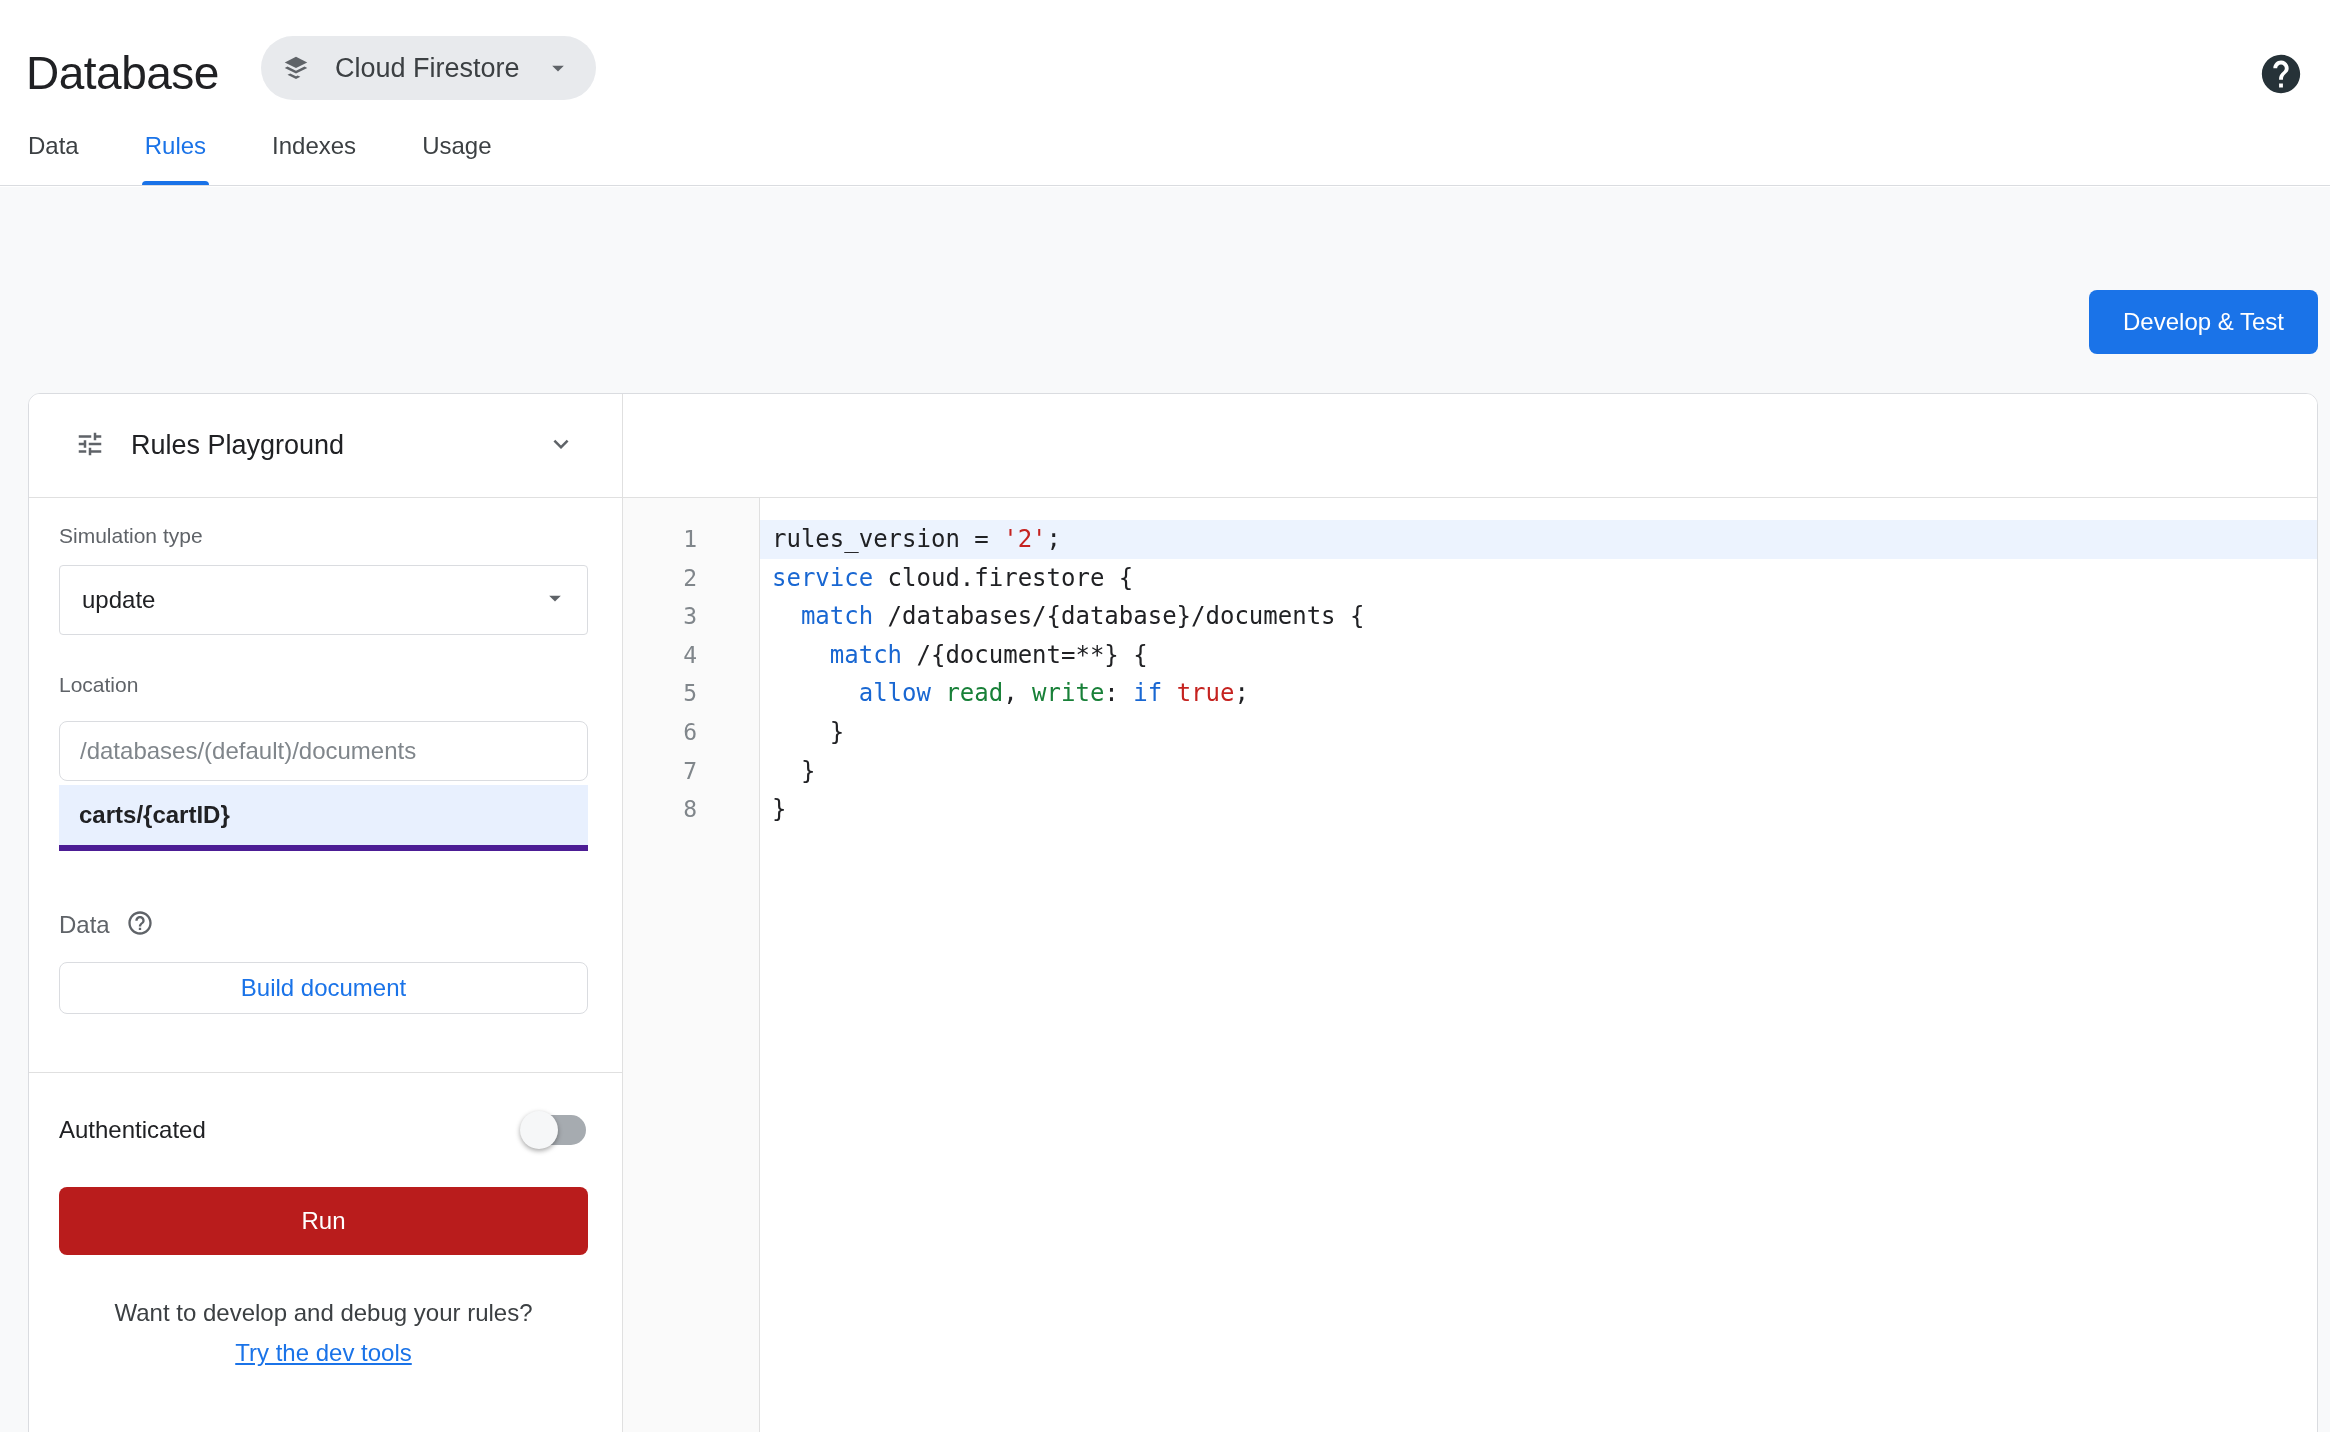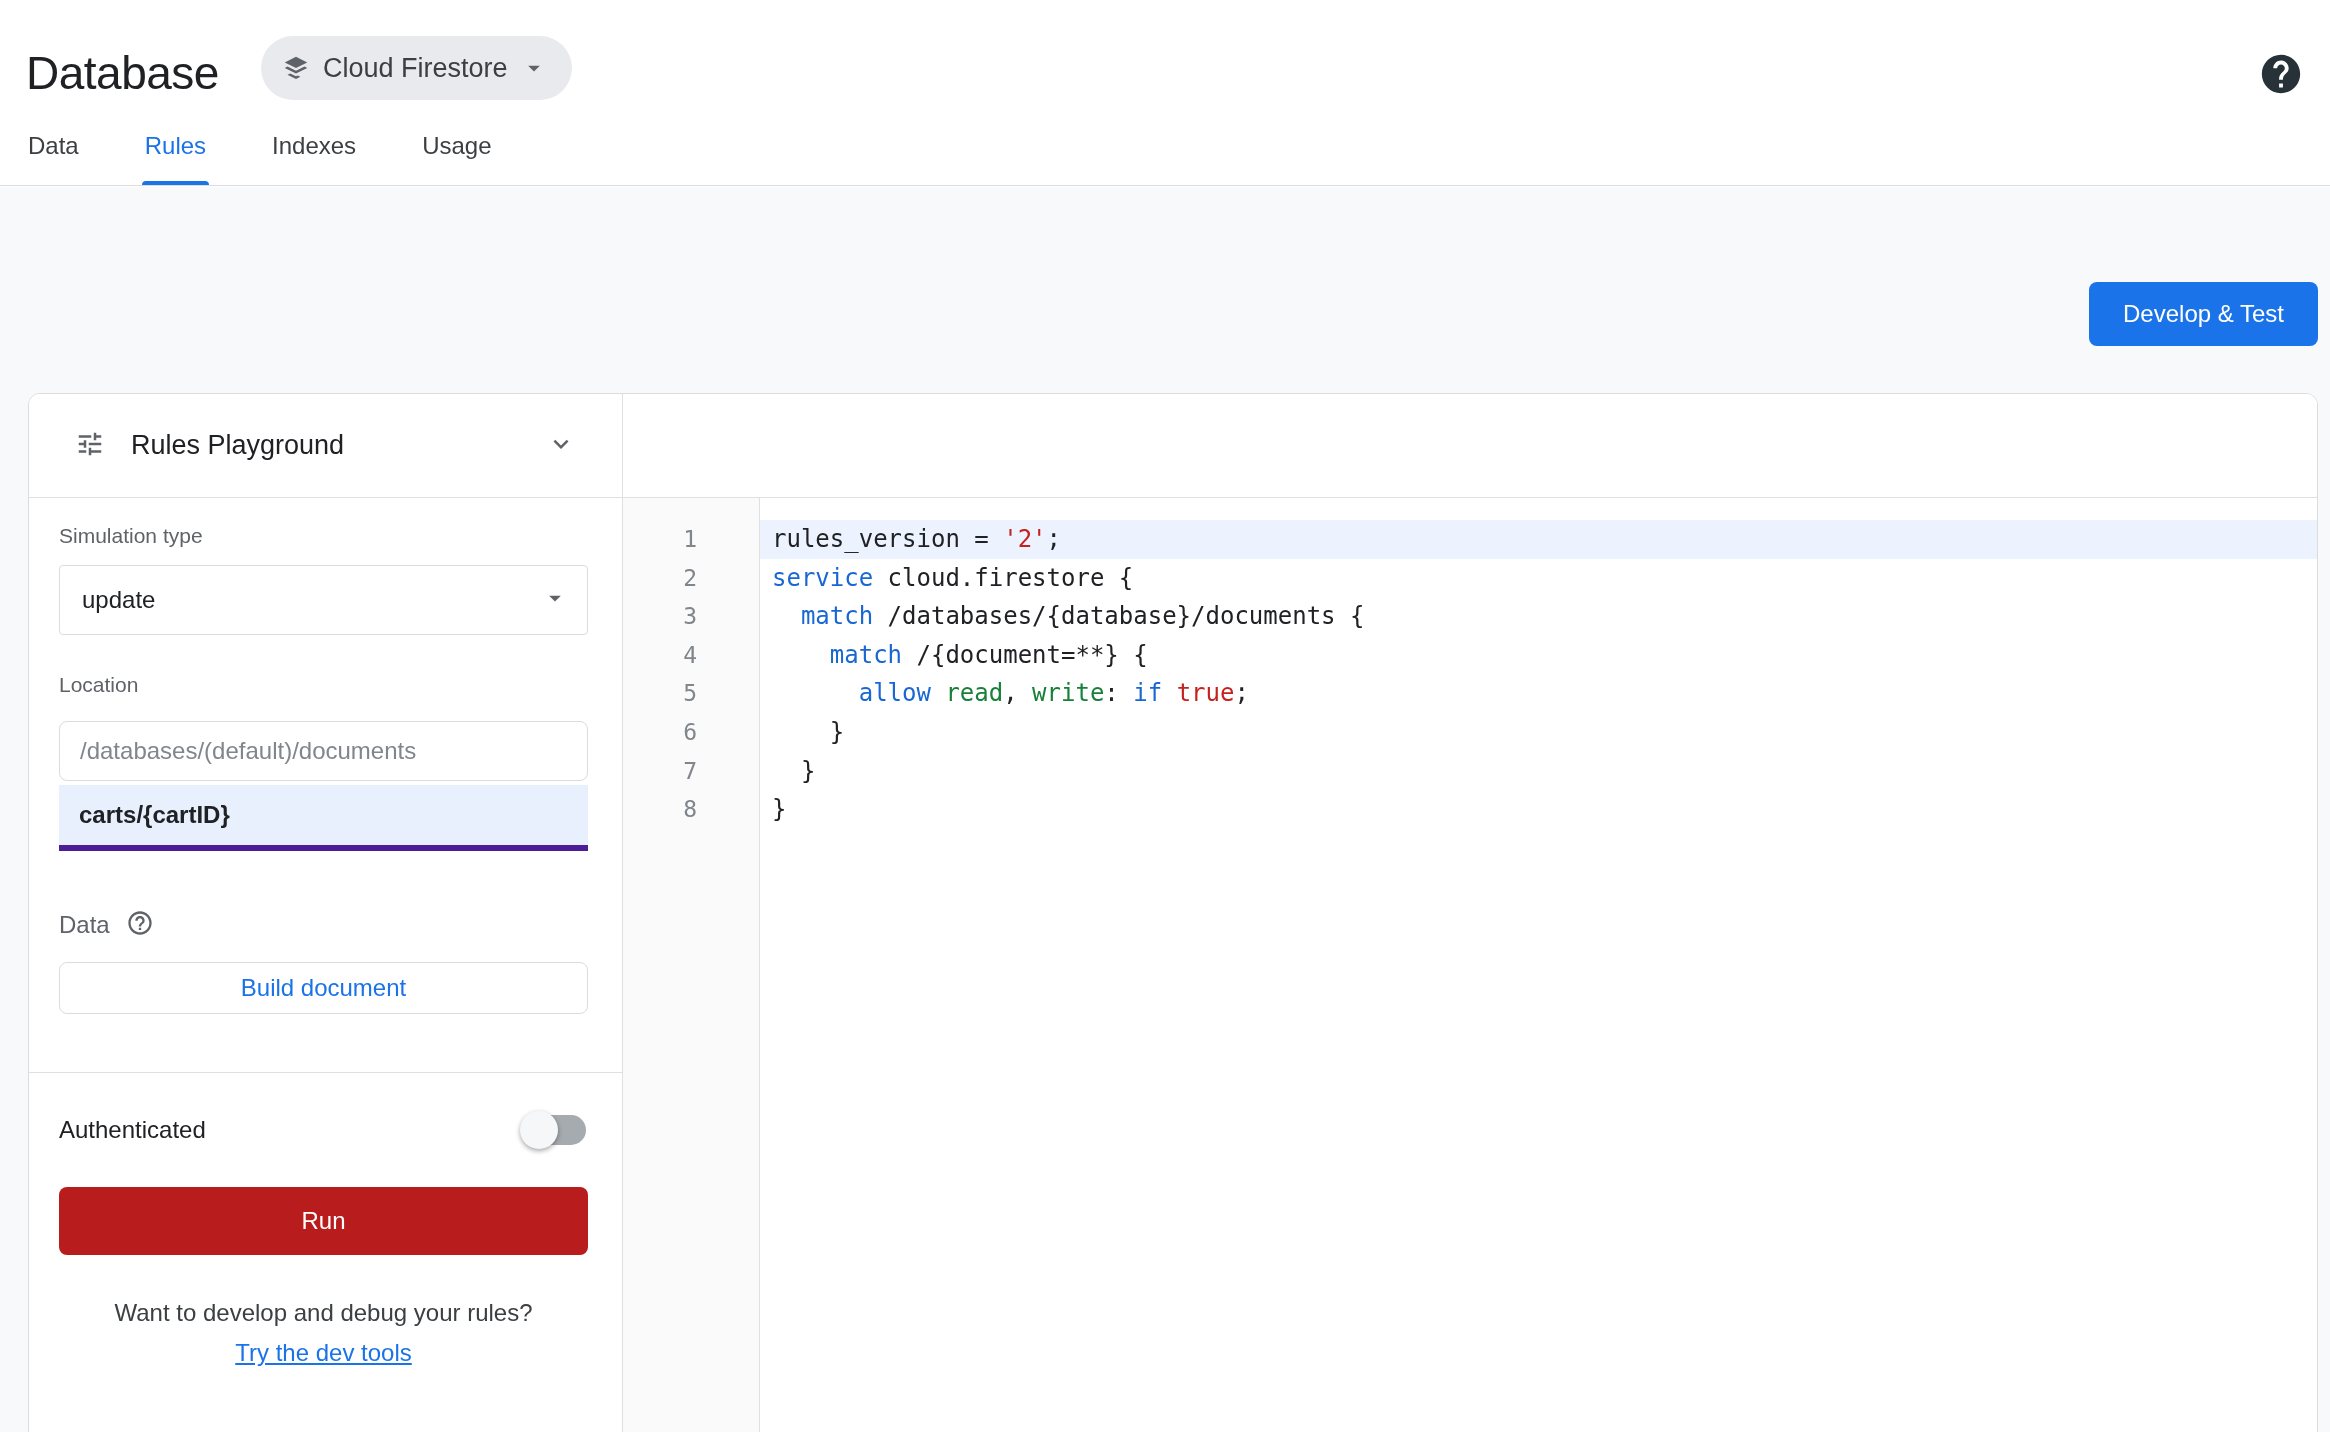--- a/index.html
+++ b/index.html
@@ -11,21 +11,21 @@
     overflow: hidden;
   }
   .screen { position: relative; width: 2330px; height: 1432px; overflow: hidden; }
 
   
   .topbar { background: #ffffff; }
   .title-row { height: 100px; display: flex; align-items: flex-end; padding: 0 26px; }
   .page-title { font-size: 46px; font-weight: 500; color: #202124; letter-spacing: -0.5px; }
   .product-chip {
     margin-left: 42px; height: 64px; border: none; cursor: pointer;
-    display: flex; align-items: center; gap: 12px;
+    display: flex; align-items: center; gap: 24px;
     background: #e8eaed; border-radius: 32px; padding: 0 24px 0 20px;
     font-family: inherit;
   }
   .chip-label { font-size: 27px; color: #3c4043; font-weight: 500; }
   .chip-icon, .chip-caret { display: flex; align-items: center; }
   .spacer { flex: 1; }
   .help-btn { background: none; border: none; cursor: pointer; display: flex; align-items: center; padding: 0; }
 
   
   .tabs {
@@ -38,21 +38,21 @@
   }
   .tab.active { color: #1a73e8; }
   .tab.active::after {
     content: ""; position: absolute; left: -3px; right: -3px; bottom: 0;
     height: 4px; background: #1a73e8; border-radius: 4px 4px 0 0;
   }
 
   
   .content { position: absolute; top: 187px; left: 0; right: 0; bottom: 0; background: #f8f9fa; }
   .develop-test-btn {
-    position: absolute; top: 95px; right: 12px; height: 64px; padding: 0 34px;
+    position: absolute; top: 103px; right: 12px; height: 64px; padding: 0 34px;
     background: #1a73e8; color: #ffffff; font-size: 24px; font-weight: 500;
     border: none; border-radius: 8px; cursor: pointer; font-family: inherit;
   }
 
   
   .card {
     position: absolute; top: 206px; left: 28px; right: 12px; bottom: -40px;
     background: #ffffff; border: 1px solid #dadce0; border-radius: 12px;
     display: flex; overflow: hidden;
   }

